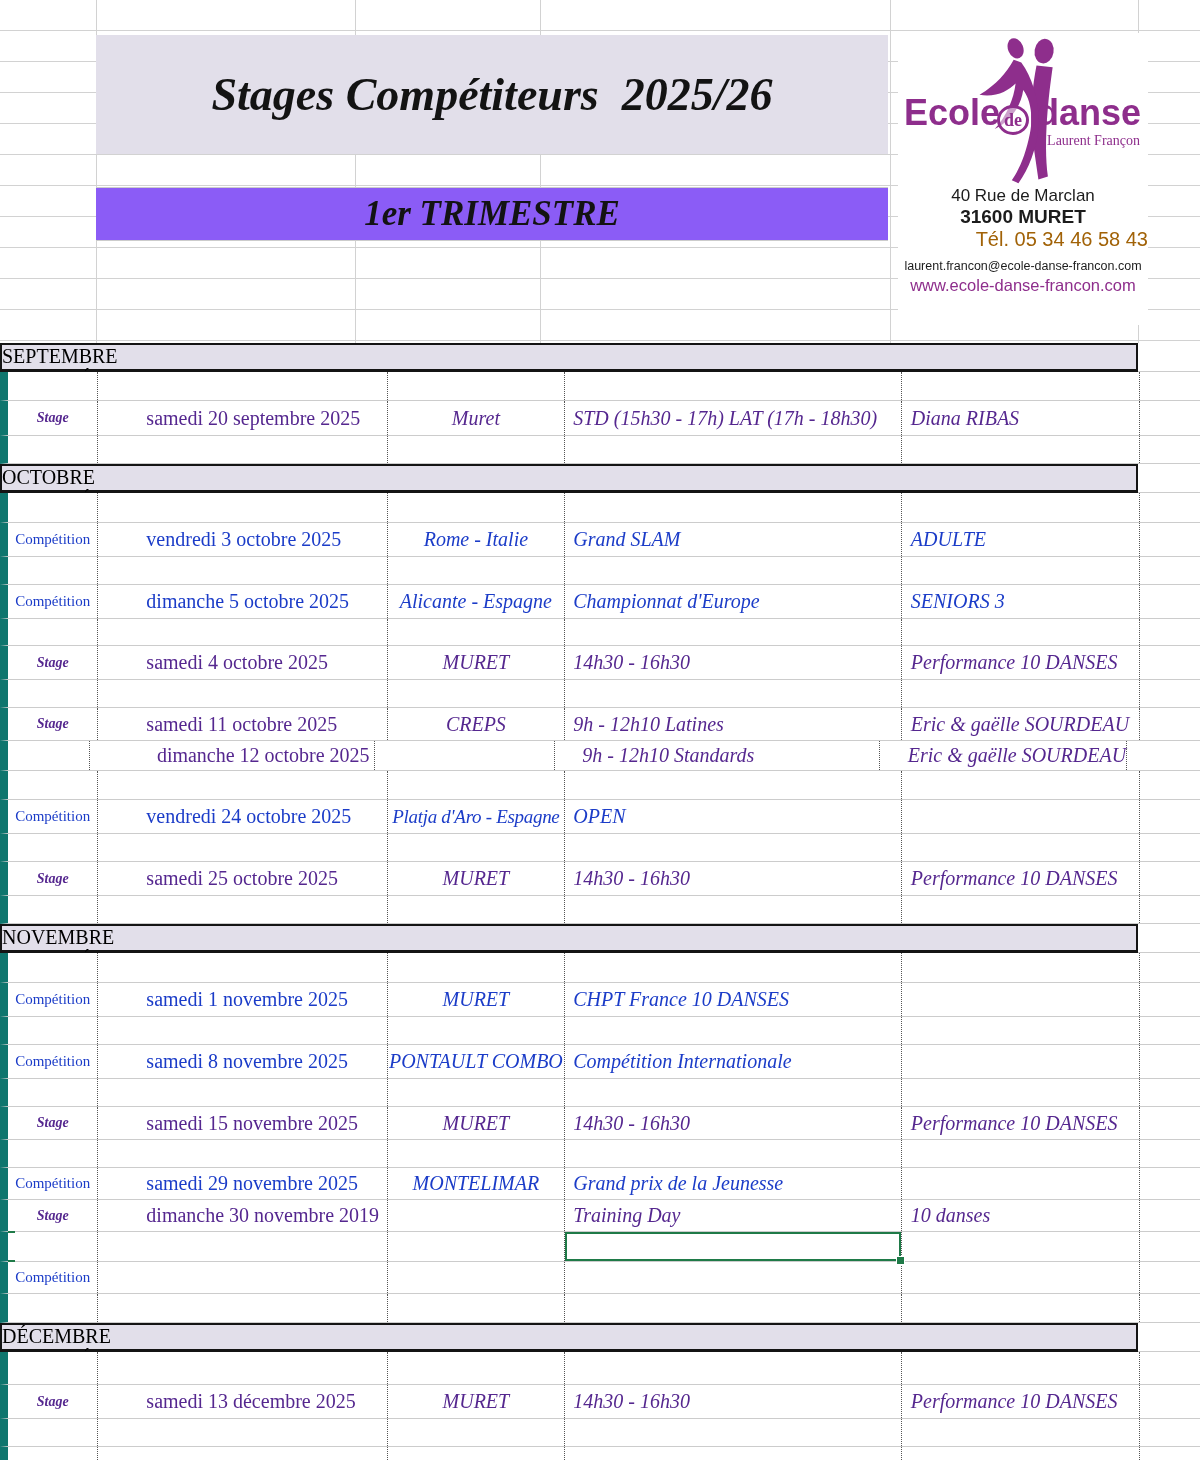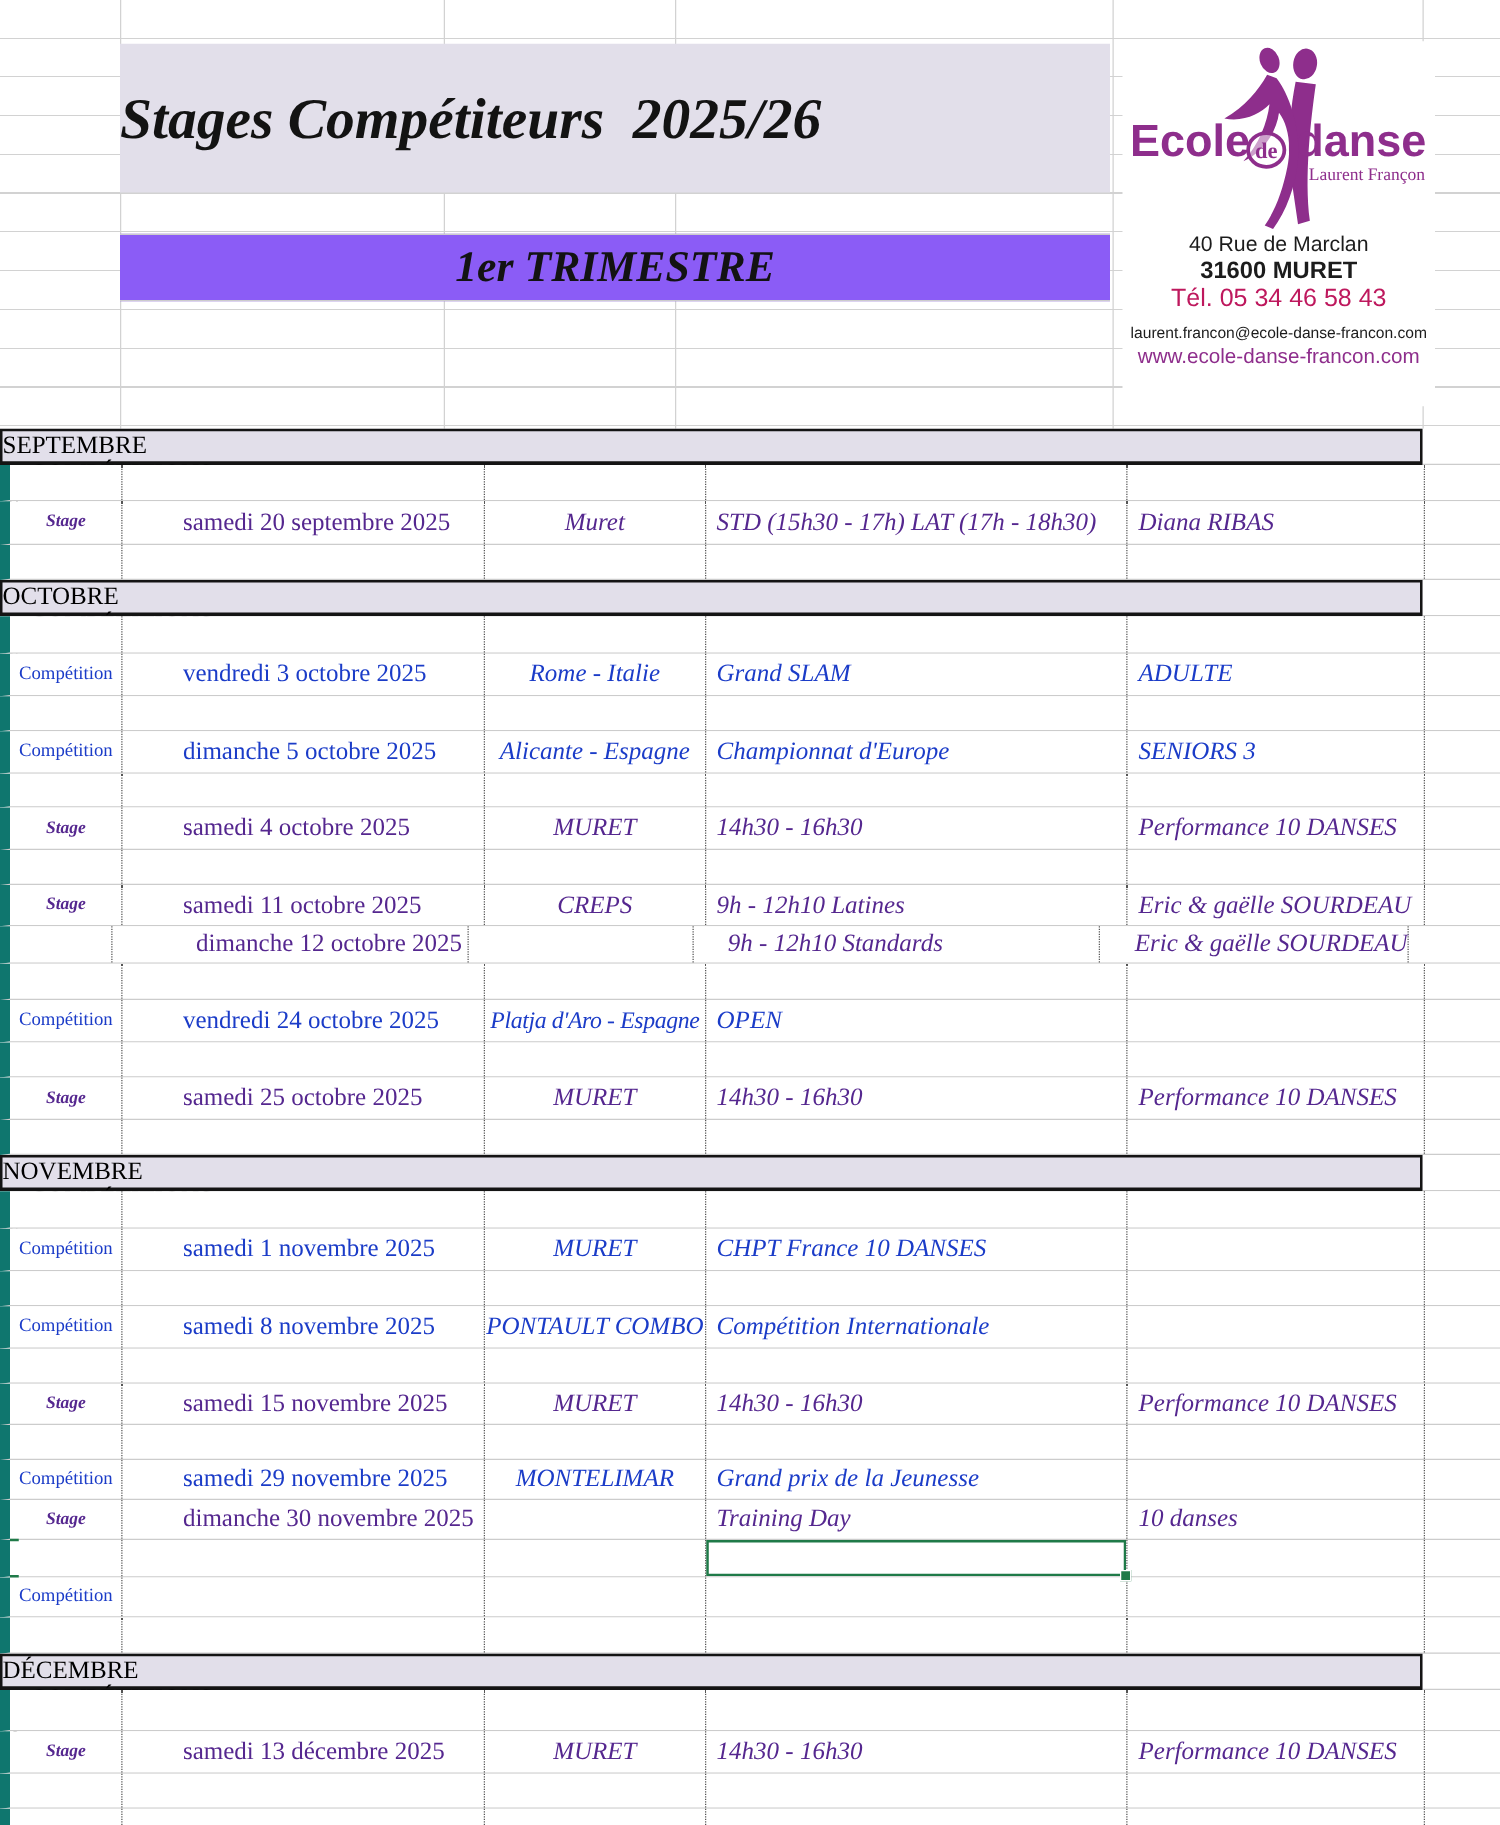--- a/index.html
+++ b/index.html
@@ -13,21 +13,21 @@
     --rowline:#cccccc;
   }
   html,body{margin:0;padding:0;background:#ffffff;}
   #sheet{position:relative;width:1200px;height:1460px;background:#fff;overflow:hidden;
          font-family:"Liberation Serif",serif;}
   
   #toparea{position:absolute;left:0;top:0;width:1200px;height:343px;
     background-image:repeating-linear-gradient(to bottom,transparent 0 30px,var(--grid) 30px 31px);}
   .vline{position:absolute;top:0;width:1px;height:343px;background:var(--grid);}
   #titleblock{position:absolute;left:96px;top:35px;width:792px;height:119px;background:var(--lav);
-    display:flex;align-items:center;}
+    display:flex;align-items:center;justify-content:center;}
   #titleblock span{font-size:46px;font-weight:bold;font-style:italic;color:#131313;white-space:pre;}
   #trimblock{position:absolute;left:96px;top:187px;width:792px;height:52px;background:#8b5cf6;
     border-top:1px solid var(--rowline);border-bottom:1px solid var(--rowline);
     display:flex;align-items:center;justify-content:center;}
   #trimblock span{font-size:35px;font-weight:bold;font-style:italic;color:#131313;}
   
   #logobox{position:absolute;left:898px;top:33px;width:250px;height:292px;background:#fff;}
   #logobox .abs{position:absolute;white-space:nowrap;}
   .logo-word{font-family:Liberation Sans, sans-serif;font-weight:bold;color:var(--logo);font-size:36px;line-height:1;}
   #logo-de{display:flex;align-items:center;justify-content:center;width:32px;height:30px;
@@ -103,21 +103,21 @@
       </g>
     </svg>
     <span class="abs logo-word" style="left:6px;top:62px;">Ecole</span>
     <span class="abs" id="logo-de" style="left:99px;top:72px;">
         <span>de</span>
       </span>
     <span class="abs logo-word" style="left:139px;top:62px;">danse</span>
     <span class="abs" id="logo-owner" style="left:118px;top:100px;width:124px;text-align:right;">Laurent Françon</span>
     <span class="abs addr" style="left:0;top:153px;font-size:17px;">40 Rue de Marclan</span>
     <span class="abs addr" style="left:0;top:173px;font-size:19px;font-weight:bold;">31600 MURET</span>
-    <span class="abs addr" style="left:0;top:195px;font-size:20px;color:#be185d;">Tél. 05 34 46 58 43</span>
+    <span class="abs addr" style="left:0;top:195px;font-size:20px;color:#a16207;text-align:right;">Tél. 05 34 46 58 43</span>
     <span class="abs addr" style="left:0;top:226px;font-size:12.5px;">laurent.francon@ecole-danse-francon.com</span>
     <span class="abs addr" style="left:0;top:243px;font-size:16.5px;color:#8e2e8c;">www.ecole-danse-francon.com</span>
   </div>
 
   <div id="sections">
       <div class="mhdr-row">
         <div class="mhdr">
           <div class="month">SEPTEMBRE</div>
           <div class="hcomp">COMPÉTITIONS</div>
           <div class="hamp">&amp;</div>
@@ -338,21 +338,21 @@
       <div class="row" style="height: 32px;">
         <div class="cell w-a k-comp lab">Compétition</div>
         <div class="cell w-b t-date k-comp">samedi 29 novembre 2025</div>
         <div class="cell w-c t-loc k-comp">MONTELIMAR</div>
         <div class="cell w-d t-it k-comp">Grand prix de la Jeunesse</div>
         <div class="cell w-e t-it k-comp"></div>
         <div class="cell w-f"></div>
       </div>
       <div class="row" style="height: 32px;">
         <div class="cell w-a k-stage lab-stage">Stage</div>
-        <div class="cell w-b t-date k-stage">dimanche 30 novembre 2025</div>
+        <div class="cell w-b t-date k-stage">dimanche 30 novembre 2019</div>
         <div class="cell w-c t-loc k-stage"></div>
         <div class="cell w-d t-it k-stage">Training Day</div>
         <div class="cell w-e t-it k-stage">10 danses</div>
         <div class="cell w-f"></div>
       </div>
       <div class="row sel-row" style="height: 30px;">
         <div class="cell w-a lab-stage"></div>
         <div class="cell w-b t-date"></div>
         <div class="cell w-c t-loc"></div>
         <div class="cell w-d t-it sel"></div>

